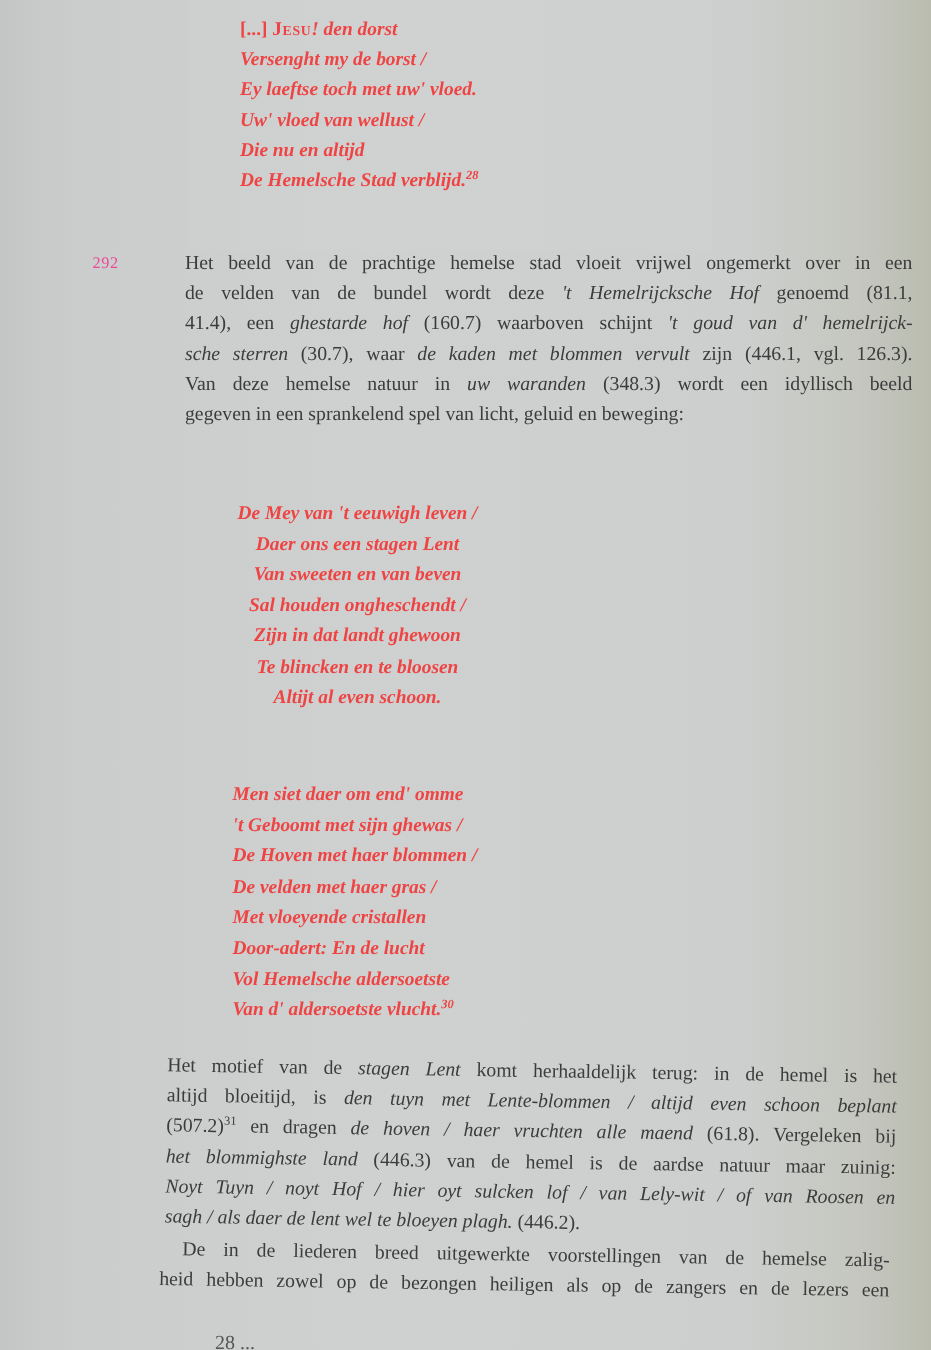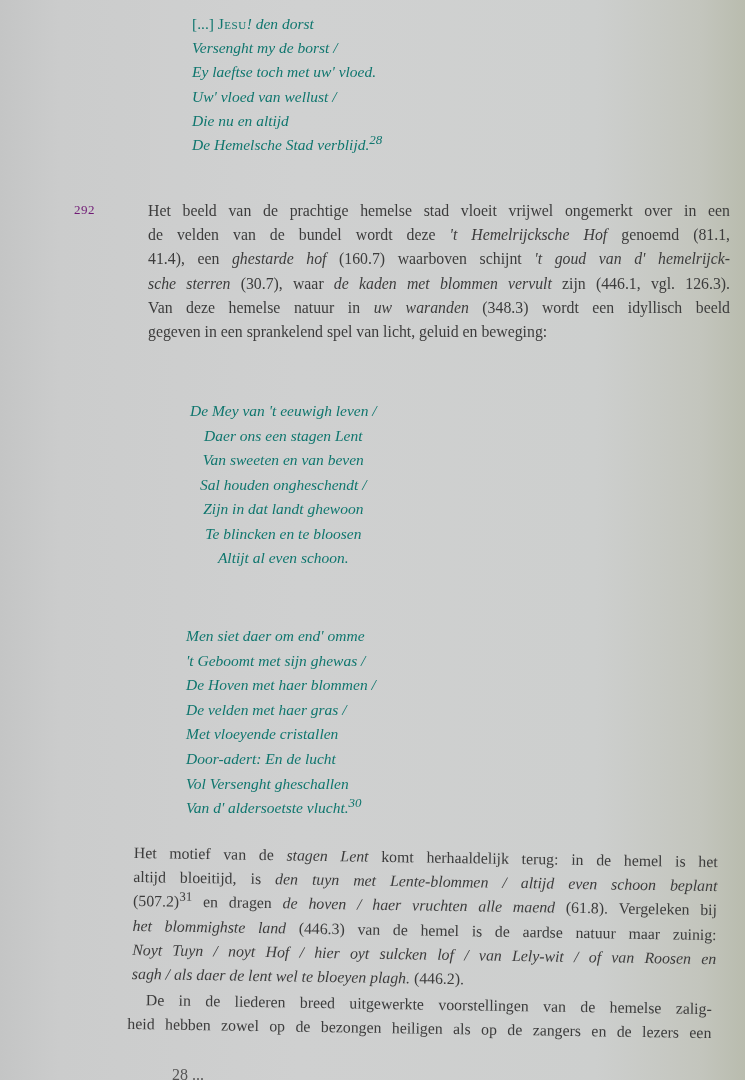--- a/index.html
+++ b/index.html
@@ -25,36 +25,37 @@
       position: absolute;
       left: 150px; top: 0;
       width: 420px; height: 200px;
       background: rgba(255,255,255,0.04);
     }
     .verse {
       position: absolute;
       font-style: italic;
       font-size: 15.5px;
       line-height: 24.3px;
-      color: #0f766e;
+      color: #ef4444;
       white-space: nowrap;
+      font-weight: bold;
     }
     .verse .line { display: block; }
     .sc {
       font-style: normal;
       font-variant: small-caps;
       letter-spacing: 0.5px;
     }
-    sup { font-size: 13px; vertical-align: 6px; line-height: 0; }
+    sup { font-size: 10px; vertical-align: 6px; line-height: 0; }
     .margin-num {
       position: absolute;
       left: 74px;
       top: 202px;
       font-size: 13px;
-      color: #701a75;
+      color: #ec4899;
       letter-spacing: 0.5px;
     }
     .prose {
       position: absolute;
       font-size: 15.8px;
       line-height: 24.2px;
       color: #3c3c3c;
       white-space: nowrap;
     }
     .prose .line { display: block; }
@@ -108,21 +109,21 @@
       <span class="line">Altijt al even schoon.</span>
     </div>
 
   <div class="verse" id="v2s2" style="left:186px; top:624px; line-height:24.6px;">
       <span class="line">Men siet daer om end' omme</span>
       <span class="line">'t Geboomt met sijn ghewas /</span>
       <span class="line">De Hoven met haer blommen /</span>
       <span class="line">De velden met haer gras /</span>
       <span class="line">Met vloeyende cristallen</span>
       <span class="line">Door-adert: En de lucht</span>
-      <span class="line">Vol Versenght gheschallen</span>
+      <span class="line">Vol Hemelsche aldersoetste</span>
       <span class="line">Van d' aldersoetste vlucht.<sup>30</sup></span>
     </div>
 
   <div class="prose" id="p2" style="left:134px; top:841px; width:584px; transform: rotate(0.9deg); transform-origin:left top;">
       <span class="line justify"><span>Het motief van de </span><i>stagen Lent</i><span> komt herhaaldelijk terug: in de hemel is het</span></span>
       <span class="line justify"><span>altijd bloeitijd, is </span><i>den tuyn met Lente-blommen / altijd even schoon beplant</i></span>
       <span class="line justify"><span>(507.2)</span><sup>31</sup><span> en dragen </span><i>de hoven / haer vruchten alle maend</i><span> (61.8). Vergeleken bij</span></span>
       <span class="line justify"><i>het blommighste land</i><span> (446.3) van de hemel is de aardse natuur maar zuinig:</span></span>
       <span class="line justify"><i>Noyt Tuyn / noyt Hof / hier oyt sulcken lof / van Lely-wit / of van Roosen en</i></span>
       <span class="line"><i>sagh / als daer de lent wel te bloeyen plagh.</i><span> (446.2).</span></span>

